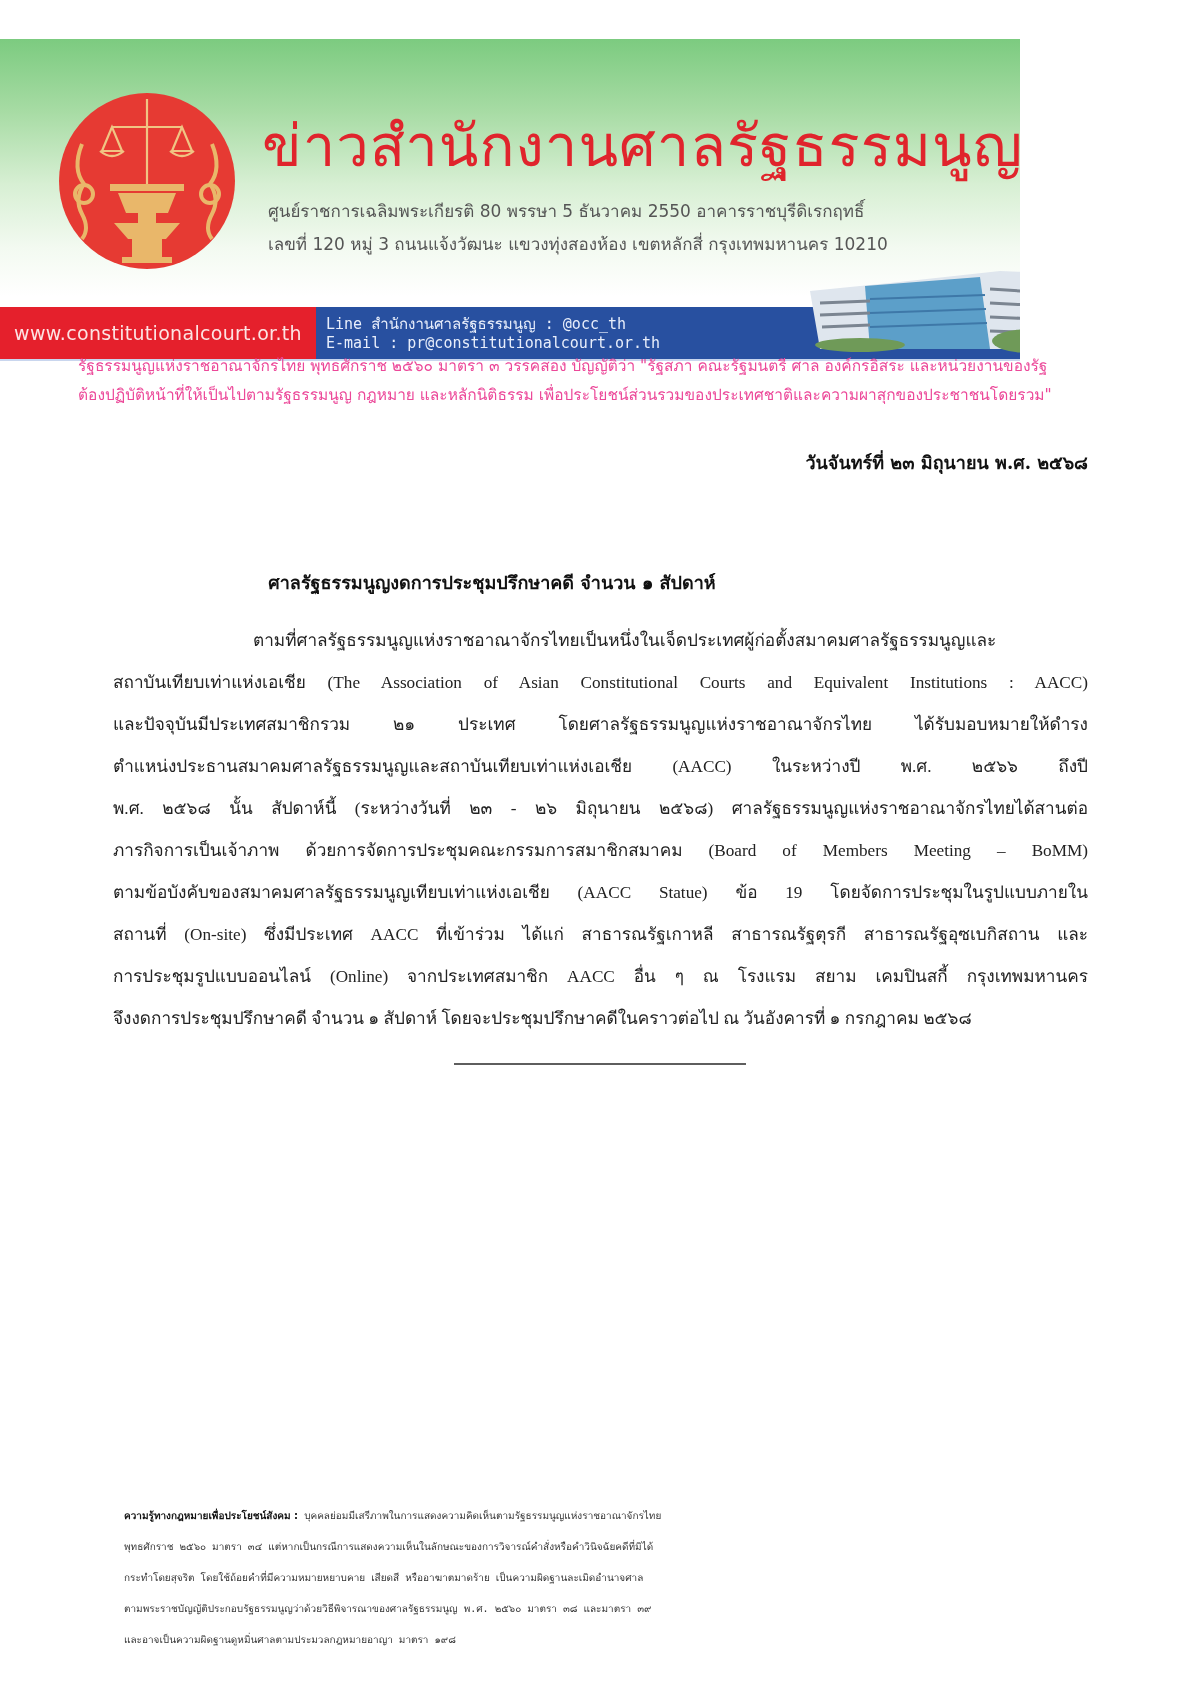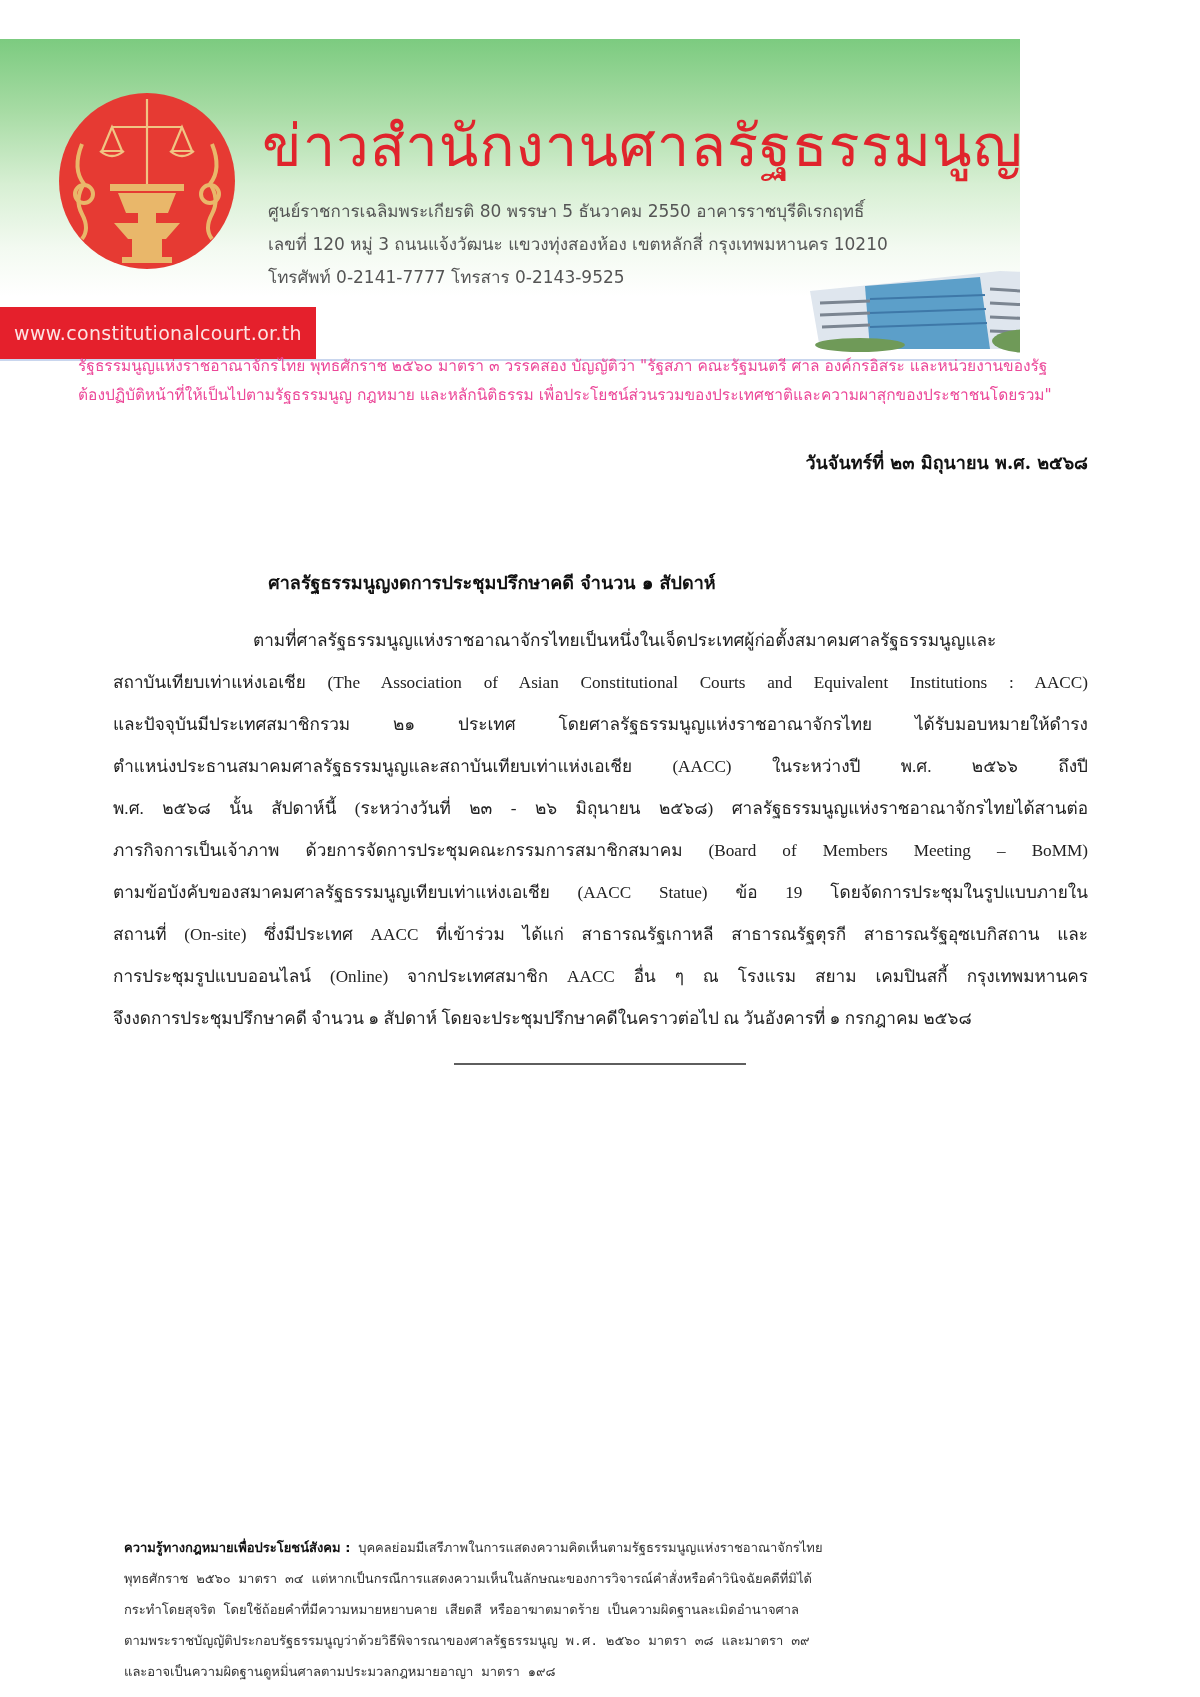--- a/index.html
+++ b/index.html
@@ -63,21 +63,21 @@
   }
   .body-text .line { white-space: nowrap; display: block; text-align: justify; text-align-last: justify; }
   .body-text .line.first { padding-left: 140px; }
   .body-text .line.last { text-align-last: left; }
 
   .divider { position: absolute; left: 454px; top: 1063px; width: 292px; height: 2px; background: #5e5e5e; }
 
   
   .legal {
     position: absolute; left: 124px; top: 1500px; width: 955px;
-    font-size: 13px; color: #333; line-height: 31px; font-family: "DejaVu Sans Mono", monospace; margin-top: 32px;
+    font-size: 10px; color: #333; line-height: 31px; font-family: "DejaVu Sans Mono", monospace;
   }
   .legal .line { display: block; white-space: nowrap; overflow: hidden; }
   .legal .legal-label { font-weight: bold; color: #111; font-family: "DejaVu Sans", sans-serif; }
 </style>
 </head>
 <body>
 
 <div class="header">
 
   <svg class="logo" viewBox="0 0 190 190">
@@ -106,24 +106,27 @@
       <circle cx="32" cy="105" r="9"></circle>
       <path d="M160 55 Q170 80 158 95 Q168 110 160 125 Q152 140 160 150"></path>
       <circle cx="158" cy="105" r="9"></circle>
     </g>
   </svg>
 
   <div class="title">ข่าวสำนักงานศาลรัฐธรรมนูญ</div>
 
   <div class="addr l1">ศูนย์ราชการเฉลิมพระเกียรติ 80 พรรษา 5 ธันวาคม 2550 อาคารราชบุรีดิเรกฤทธิ์</div>
   <div class="addr l2">เลขที่ 120 หมู่ 3 ถนนแจ้งวัฒนะ แขวงทุ่งสองห้อง เขตหลักสี่ กรุงเทพมหานคร 10210</div>
-  <div class="addr l3">โทรศัพท์ 0-2141-7777  โทรสาร 0-2143-9525</div>
 
   <div class="strip strip-red">
     <span>www.constitutionalcourt.or.th</span>
+  </div>
+  <div class="strip strip-blue">
+    <div class="contact c1">Line สำนักงานศาลรัฐธรรมนูญ : @occ_th</div>
+    <div class="contact c2">E-mail : pr@constitutionalcourt.or.th</div>
   </div>
 
   <svg class="building" viewBox="0 0 395 94">
     <polygon points="10,30 90,22 200,10 300,14 385,32 370,88 20,88" fill="#dfe6ee"></polygon>
     <polygon points="65,25 180,16 190,88 70,88" fill="#5c9fc9"></polygon>
     <g stroke="#7b8591" stroke-width="3">
       <line x1="20" y1="42" x2="70" y2="40"></line>
         <line x1="20" y1="54" x2="70" y2="52"></line>
         <line x1="22" y1="66" x2="70" y2="64"></line>
       <line x1="190" y1="28" x2="380" y2="40"></line>

